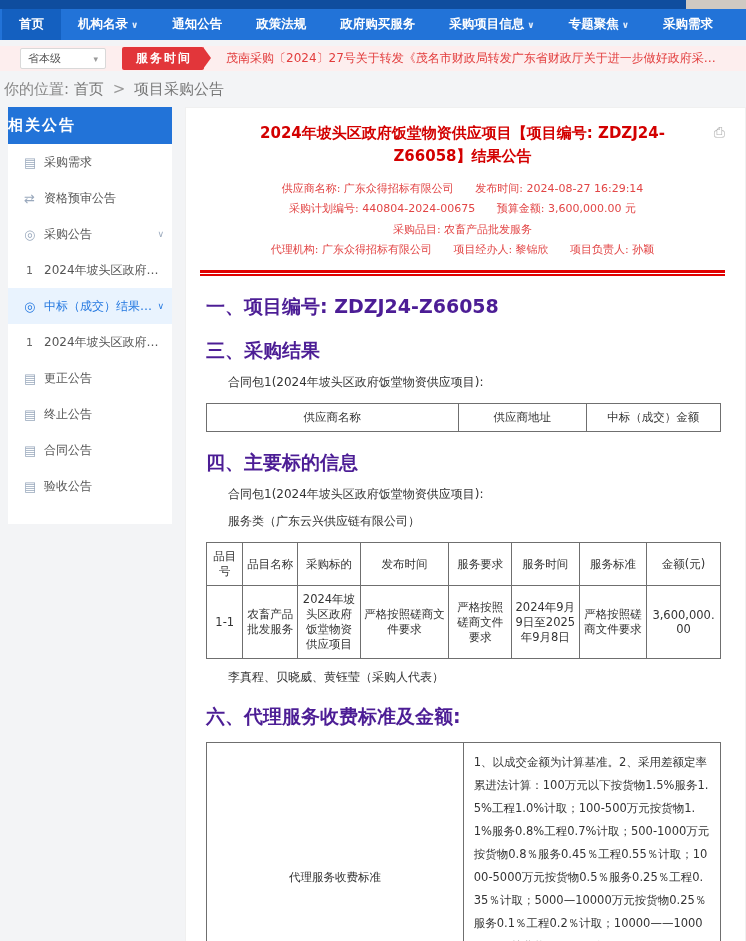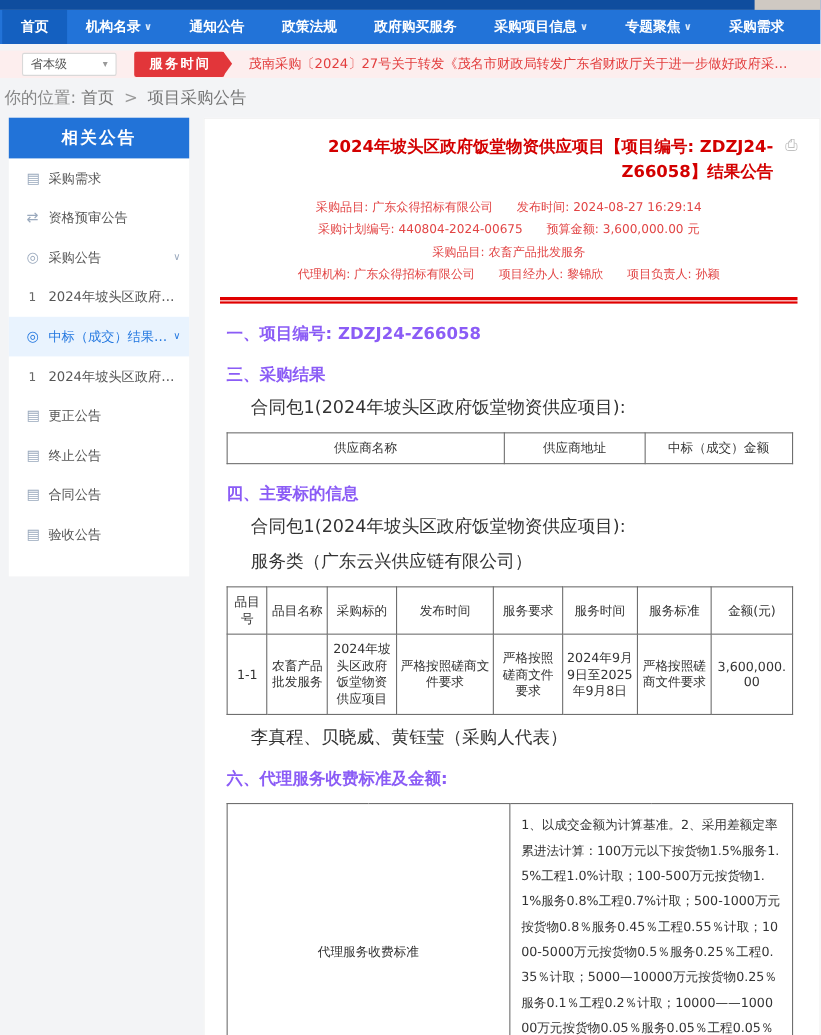--- a/index.html
+++ b/index.html
@@ -47,46 +47,46 @@
   
   .breadcrumb { font-size:15px; color:#888; padding:9px 0 8px 4px; }
   .breadcrumb .crumb { color:#777; cursor:pointer; }
   .breadcrumb .sep { margin:0 4px; color:#999; }
 
   
   .layout { display:flex; align-items:flex-start; }
   .sidebar { width:164px; margin-left:8px; background:#fff; padding-bottom:20px; }
   .sidebar-title {
     background:#2273d8; color:#fff; font-size:15px; font-weight:bold; letter-spacing:2px;
-    text-align:center; height:37px; line-height:37px;
+    height:37px; line-height:37px;
   }
   .side-item {
     display:flex; align-items:center; font-size:12px; color:#555; height:36px;
     padding:0 8px 0 16px; cursor:pointer; white-space:nowrap;
   }
   .side-item .icon { width:20px; font-size:13px; color:#9aa9bd; flex:none; }
   .side-item .lbl { overflow:hidden; text-overflow:ellipsis; flex:1; }
   .side-item .chev { font-size:9px; color:#9aa9bd; margin-left:4px; }
   .side-item.active { background:#e9f3fe; color:#2478e0; }
   .side-item.active .icon, .side-item.active .chev { color:#2478e0; }
   .side-item.sub { padding-left:18px; color:#555; }
   .side-item.sub .num { width:18px; color:#666; font-size:11px; flex:none; }
 
   
   .main { width:561px; margin-left:13px; background:#fff; border:1px solid #f0f0f0;
           padding:14px 20px 40px 14px; min-height:845px; }
   .ann-title-row { position:relative; padding:0 22px; }
-  .ann-title { color:#d30000; font-size:15px; font-weight:bold; text-align:right; line-height:1.5; }
+  .ann-title { color:#d30000; font-size:15px; font-weight:bold; text-align:center; line-height:1.5; }
   .print-icon { position:absolute; right:0; top:2px; color:#b0b0b0; font-size:14px; cursor:pointer; }
   .meta { margin-top:12px; text-align:center; color:#e24545; font-size:11px; line-height:1.85; }
   .meta .pair { margin:0 9px; white-space:nowrap; }
   .double-rule { margin-top:10px; height:6px; border-top:3px solid #e00000; border-bottom:2px solid #e00000; }
 
-  .section-h { font-size:15px; font-weight:bold; color:#8b5cf6; margin:18px 0 0 6px; }
-  .section-sub { font-size:16px; color:#333; margin:10px 0 0 28px; }
+  .section-h { font-size:19px; font-weight:bold; color:#4c1d95; margin:18px 0 0 6px; }
+  .section-sub { font-size:12px; color:#333; margin:10px 0 0 28px; }
 
   table { border-collapse:collapse; width:98%; margin:12px 10px 0 6px; table-layout:fixed; }
   th, td { border:1px solid #6f6f6f; font-size:11.5px; color:#333; padding:6px 6px; text-align:center; vertical-align:middle; word-break:break-all; }
   th { font-weight:normal; }
   td.right { text-align:right; }
   td.left-justify { text-align:left; line-height:2.0; padding:8px 10px; }
 
   .t1 .c1 { width:49%; } .t1 .c2 { width:25%; } .t1 .c3 { width:26%; }
   .t2 td, .t2 th { padding:6px 3px; }
   .t2 .c1{width:7%;} .t2 .c2{width:10.5%;} .t2 .c3{width:12%;} .t2 .c4{width:17%;}
@@ -196,21 +196,21 @@
   </div>
 
   <div class="main">
     <div class="ann-title-row">
       <div class="ann-title">2024年坡头区政府饭堂物资供应项目【项目编号: ZDZJ24-Z66058】结果公告</div>
       <span class="print-icon">⎙</span>
     </div>
 
     <div class="meta">
       <div>
-        <span class="pair">采购品目: 广东众得招标有限公司</span>
+        <span class="pair">供应商名称: 广东众得招标有限公司</span>
         <span class="pair">发布时间: 2024-08-27 16:29:14</span>
       </div>
       <div>
         <span class="pair">采购计划编号: 440804-2024-00675</span>
         <span class="pair">预算金额: 3,600,000.00 元</span>
         <span class="pair">采购品目: 农畜产品批发服务</span>
       </div>
       <div>
         <span class="pair">代理机构: 广东众得招标有限公司</span>
         <span class="pair">项目经办人: 黎锦欣</span>

